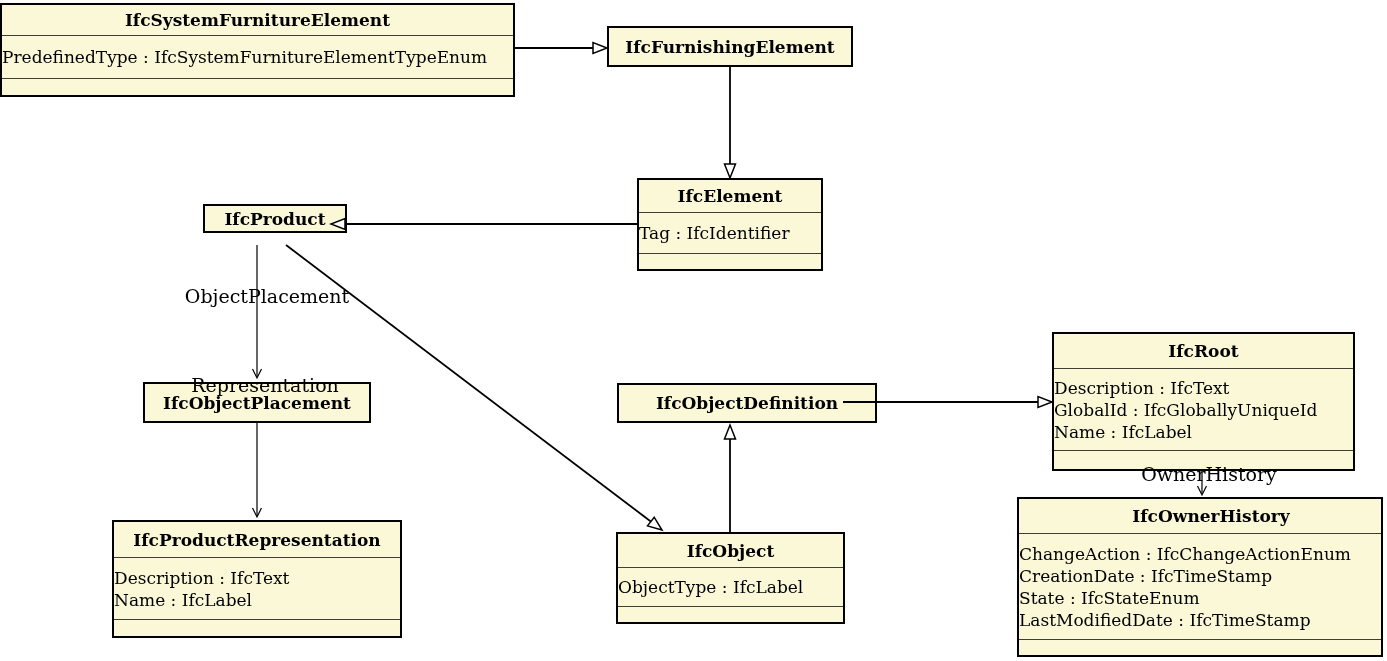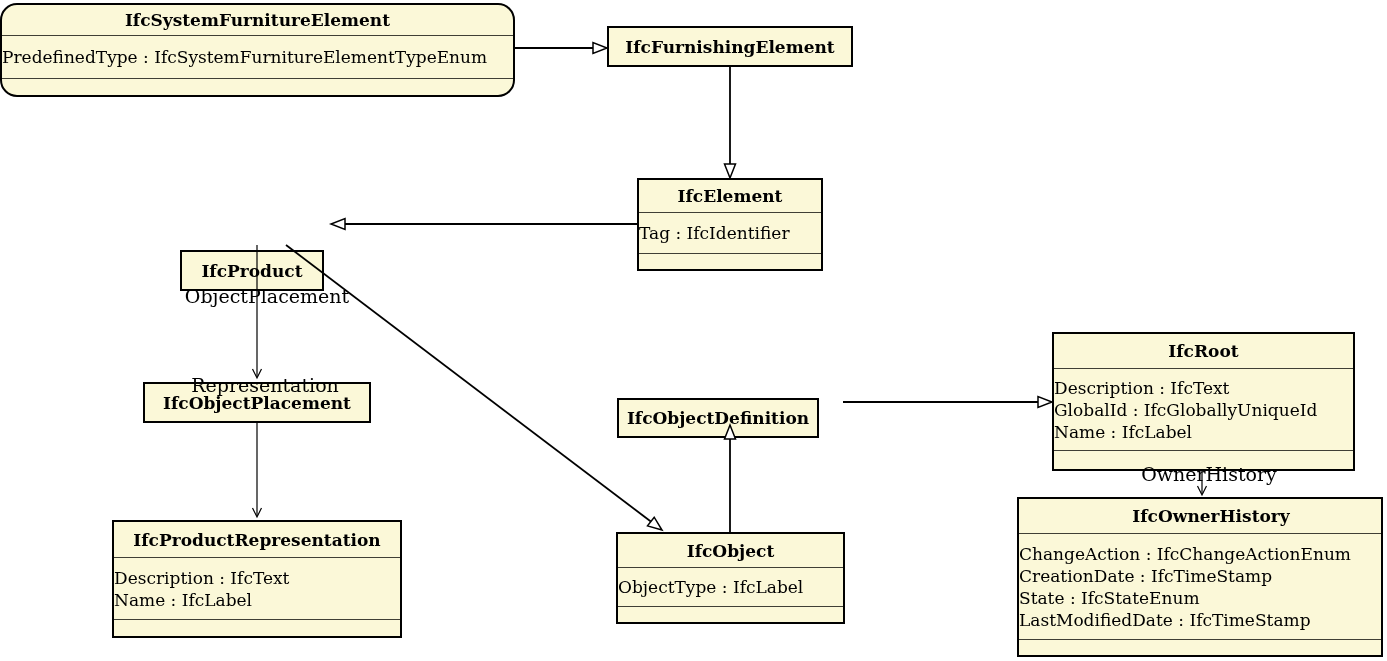--- a/index.html
+++ b/index.html
@@ -92,58 +92,58 @@
     <line class="assoc-line" x1="257" y1="245" x2="257" y2="377"></line>
     <polyline class="assoc-head" points="252.5,369 257,378 261.5,369"></polyline>
 
     <line class="assoc-line" x1="257" y1="423" x2="257" y2="516"></line>
     <polyline class="assoc-head" points="252.5,508 257,517 261.5,508"></polyline>
 
     <line class="assoc-line" x1="1202" y1="471" x2="1202" y2="494"></line>
     <polyline class="assoc-head" points="1197.5,486 1202,495 1206.5,486"></polyline>
   </svg>
 
-  <div class="cls" style="left:0px; top:3px; width:515px; height:94px;border-radius:17px;">
+  <div class="cls" style="left:0px; top:3px; width:515px; height:94px;">
     <div class="title" style="height:30px;">IfcSystemFurnitureElement</div>
     <div class="attrs">
       <div>PredefinedType : IfcSystemFurnitureElementTypeEnum</div>
     </div>
     <div class="ops" style="height:16px;"></div>
   </div>
 
   <div class="cls single" style="left:607px; top:26px; width:246px; height:41px;">
     <div class="title">IfcFurnishingElement</div>
   </div>
 
   <div class="cls" style="left:637px; top:178px; width:186px; height:93px;">
     <div class="title" style="height:32px;">IfcElement</div>
     <div class="attrs">
       <div>Tag : IfcIdentifier</div>
     </div>
     <div class="ops" style="height:15px;"></div>
   </div>
 
-  <div class="cls single" style="left:180px; top:204px; width:144px; height:41px;margin-top:46px;">
+  <div class="cls single" style="left:203px; top:204px; width:144px; height:29px;">
     <div class="title">IfcProduct</div>
   </div>
 
   <div class="cls single" style="left:143px; top:382px; width:228px; height:41px;">
     <div class="title">IfcObjectPlacement</div>
   </div>
 
   <div class="cls" style="left:112px; top:520px; width:290px; height:118px;">
     <div class="title" style="height:35px;">IfcProductRepresentation</div>
     <div class="attrs">
       <div>Description : IfcText</div>
       <div>Name : IfcLabel</div>
     </div>
     <div class="ops" style="height:16px;"></div>
   </div>
 
-  <div class="cls single" style="left:617px; top:398px; width:202px; height:40px;">
+  <div class="cls single" style="left:617px; top:383px; width:260px; height:40px;">
     <div class="title">IfcObjectDefinition</div>
   </div>
 
   <div class="cls" style="left:616px; top:532px; width:229px; height:92px;">
     <div class="title" style="height:33px;">IfcObject</div>
     <div class="attrs">
       <div>ObjectType : IfcLabel</div>
     </div>
     <div class="ops" style="height:15px;"></div>
   </div>

